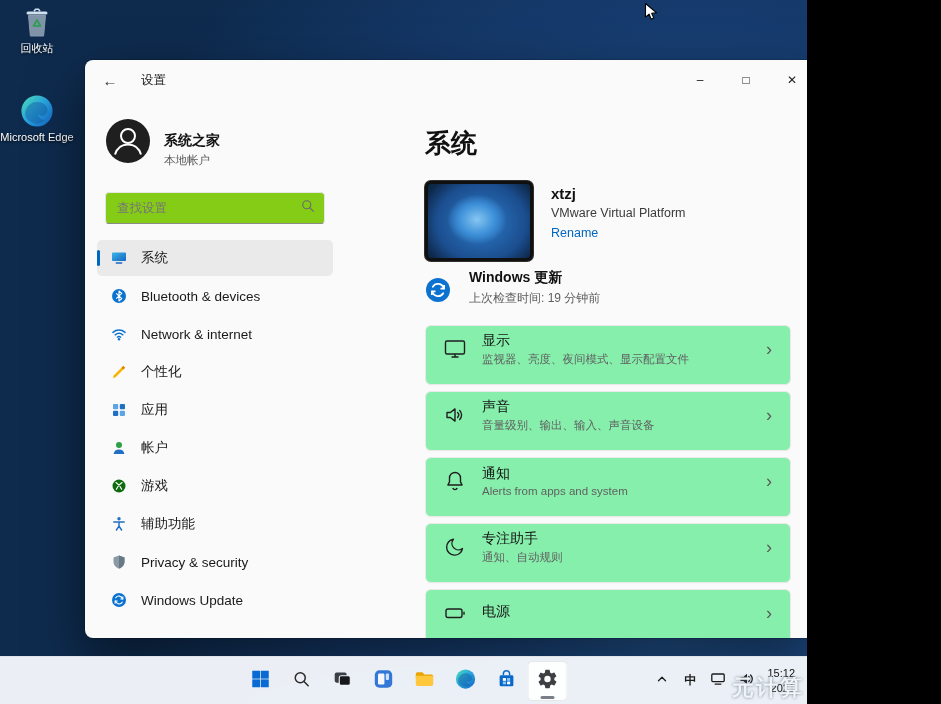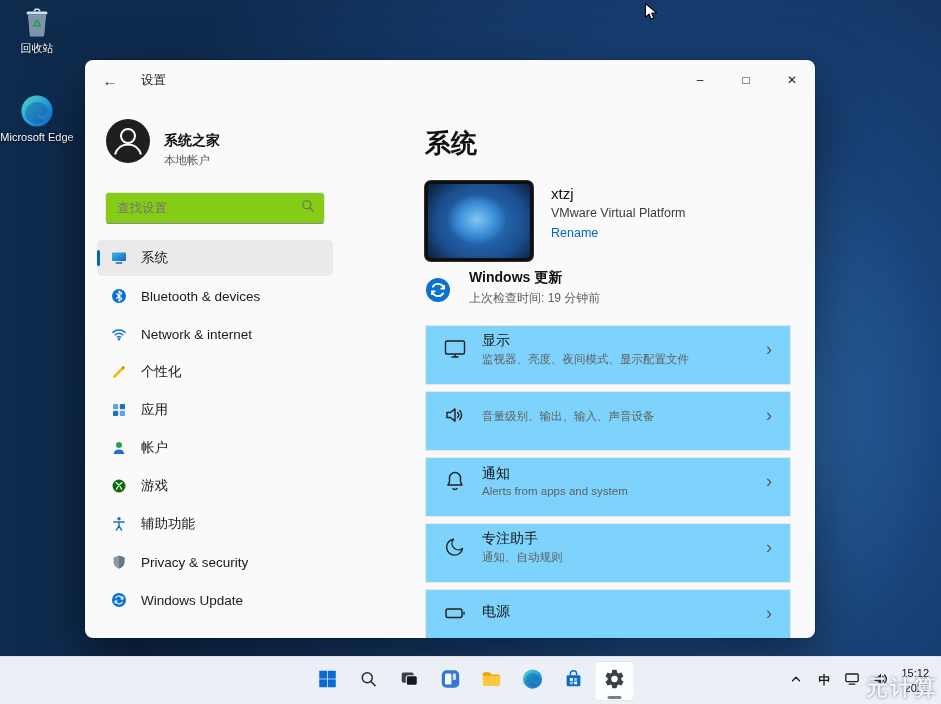--- a/index.html
+++ b/index.html
@@ -1,18 +1,18 @@
 <!DOCTYPE html>
 <html><head>
 <meta charset="utf-8">
 <style>
   * { box-sizing: border-box; margin: 0; padding: 0; }
   body { margin: 0; background: #000; }
   .screen {
-    position: relative; width: 941px; height: 704px; overflow: hidden;
+    position: relative; width: 807px; height: 704px; overflow: hidden;
     font-family: "Liberation Sans", "DejaVu Sans", sans-serif;
     background:
       radial-gradient(ellipse 240px 290px at 655px 430px, rgba(130,195,245,.55), rgba(70,140,210,.35) 50%, rgba(30,80,150,0) 78%),
       radial-gradient(ellipse 430px 500px at 690px 410px, rgba(62,132,205,.65), rgba(28,74,134,.28) 62%, rgba(14,43,78,0) 82%),
       radial-gradient(ellipse 760px 760px at 700px 400px, #1d4d85 0%, #15396a 55%, #0e2b4e 82%),
       #0c2545;
   }
 
   
   .desktop-icon { position: absolute; width: 74px; display: flex; flex-direction: column; align-items: center; gap: 3px;
@@ -52,29 +52,29 @@
 
   
   .main { flex: 1; padding: 26px 24px 0 80px; min-width: 0; overflow: hidden; }
   .page-title { font-size: 26px; font-weight: 600; color: #111; }
   .device { display: flex; gap: 18px; margin-top: 20px; align-items: flex-start; }
   .thumb { width: 108px; height: 80px; border-radius: 6px; border: 3px solid #101010; box-shadow: 0 0 0 1px #2f2f2f;
     background:
       radial-gradient(ellipse 38px 32px at 48% 48%, #85c6f2, #3c8fd8 48%, rgba(30,90,160,0) 78%),
       radial-gradient(ellipse 72px 62px at 52% 52%, #2f7cc8, #1b4e8f 62%, rgba(14,43,80,0) 88%),
       #0d2747; }
-  .dev-name { font-size: 15px; font-weight: 400; color: #111; margin-top: 4px; }
+  .dev-name { font-size: 15px; font-weight: 700; color: #111; margin-top: 4px; }
   .dev-model { font-size: 12.5px; color: #3b3b3b; margin-top: 4px; }
   .dev-rename { font-size: 12.5px; color: #0067c0; margin-top: 6px; display: inline-block; cursor: pointer; }
   .update-row { display: flex; align-items: flex-end; gap: 18px; margin-top: 8px; cursor: pointer; }
   .update-title { font-size: 14px; font-weight: 700; color: #111; }
   .update-sub { font-size: 12px; color: #5d5d5d; margin-top: 3px; }
   .cards { margin-top: 18px; display: flex; flex-direction: column; gap: 6px; }
-  .card { display: flex; align-items: center; height: 60px; flex: 0 0 60px; background: #7dd3fc; border: 1px solid #e9e9e9;
-    border-radius: 0; padding: 0 18px 12px 16px; cursor: pointer; box-shadow: 0 1px 2px rgba(0,0,0,.02); }
+  .card { display: flex; align-items: center; height: 60px; flex: 0 0 60px; background: #86efac; border: 1px solid #e9e9e9;
+    border-radius: 6px; padding: 0 18px 12px 16px; cursor: pointer; box-shadow: 0 1px 2px rgba(0,0,0,.02); }
   .card-icon { width: 26px; display: grid; place-items: center; flex: 0 0 26px; }
   .card-text { margin-left: 14px; }
   .card-title { font-size: 14px; color: #141414; }
   .card-sub { font-size: 11.5px; color: #616161; margin-top: 2px; }
   .card-chev { margin-left: auto; color: #5a5a5a; font-size: 18px; line-height: 1; }
 
   
   .taskbar { position: absolute; left: 0; right: 0; bottom: 0; height: 48px;
     background: rgba(243,246,251,.97); border-top: 1px solid rgba(0,0,0,.05); z-index: 40; }
   .tb-center { position: absolute; left: 50%; top: 0; height: 100%; transform: translateX(-50%);
@@ -317,20 +317,21 @@
           </div>
 
           <div class="card">
             <span class="card-icon">
               <svg width="24" height="24" viewBox="0 0 24 24" fill="none" stroke="#1f1f1f" stroke-width="1.4">
                   <path d="M4 9.5v5h3.4l4.6 3.6V5.9L7.4 9.5z" stroke-linejoin="round"></path>
                   <path d="M14.6 9.6a3.4 3.4 0 0 1 0 4.8M16.7 7.5a6.4 6.4 0 0 1 0 9" stroke-linecap="round"></path>
                 </svg>
             </span>
             <span class="card-text">
+              <div class="card-title">声音</div>
               <div class="card-sub">音量级别、输出、输入、声音设备</div>
             </span>
             <span class="card-chev">›</span>
           </div>
 
           <div class="card">
             <span class="card-icon">
               <svg width="24" height="24" viewBox="0 0 24 24" fill="none" stroke="#1f1f1f" stroke-width="1.4">
                   <path d="M12 3.5A5.5 5.5 0 0 1 17.5 9v3.9l1.6 3.1H4.9l1.6-3.1V9A5.5 5.5 0 0 1 12 3.5z" stroke-linejoin="round"></path>
                   <path d="M9.8 19a2.3 2.3 0 0 0 4.4 0"></path>

